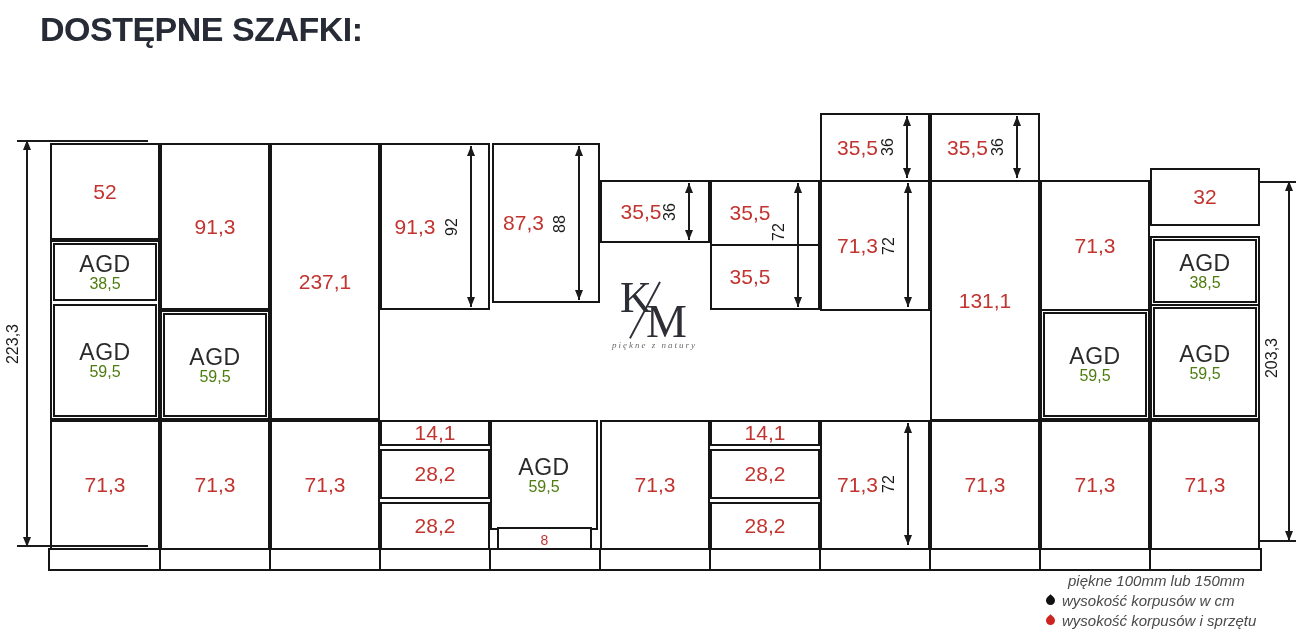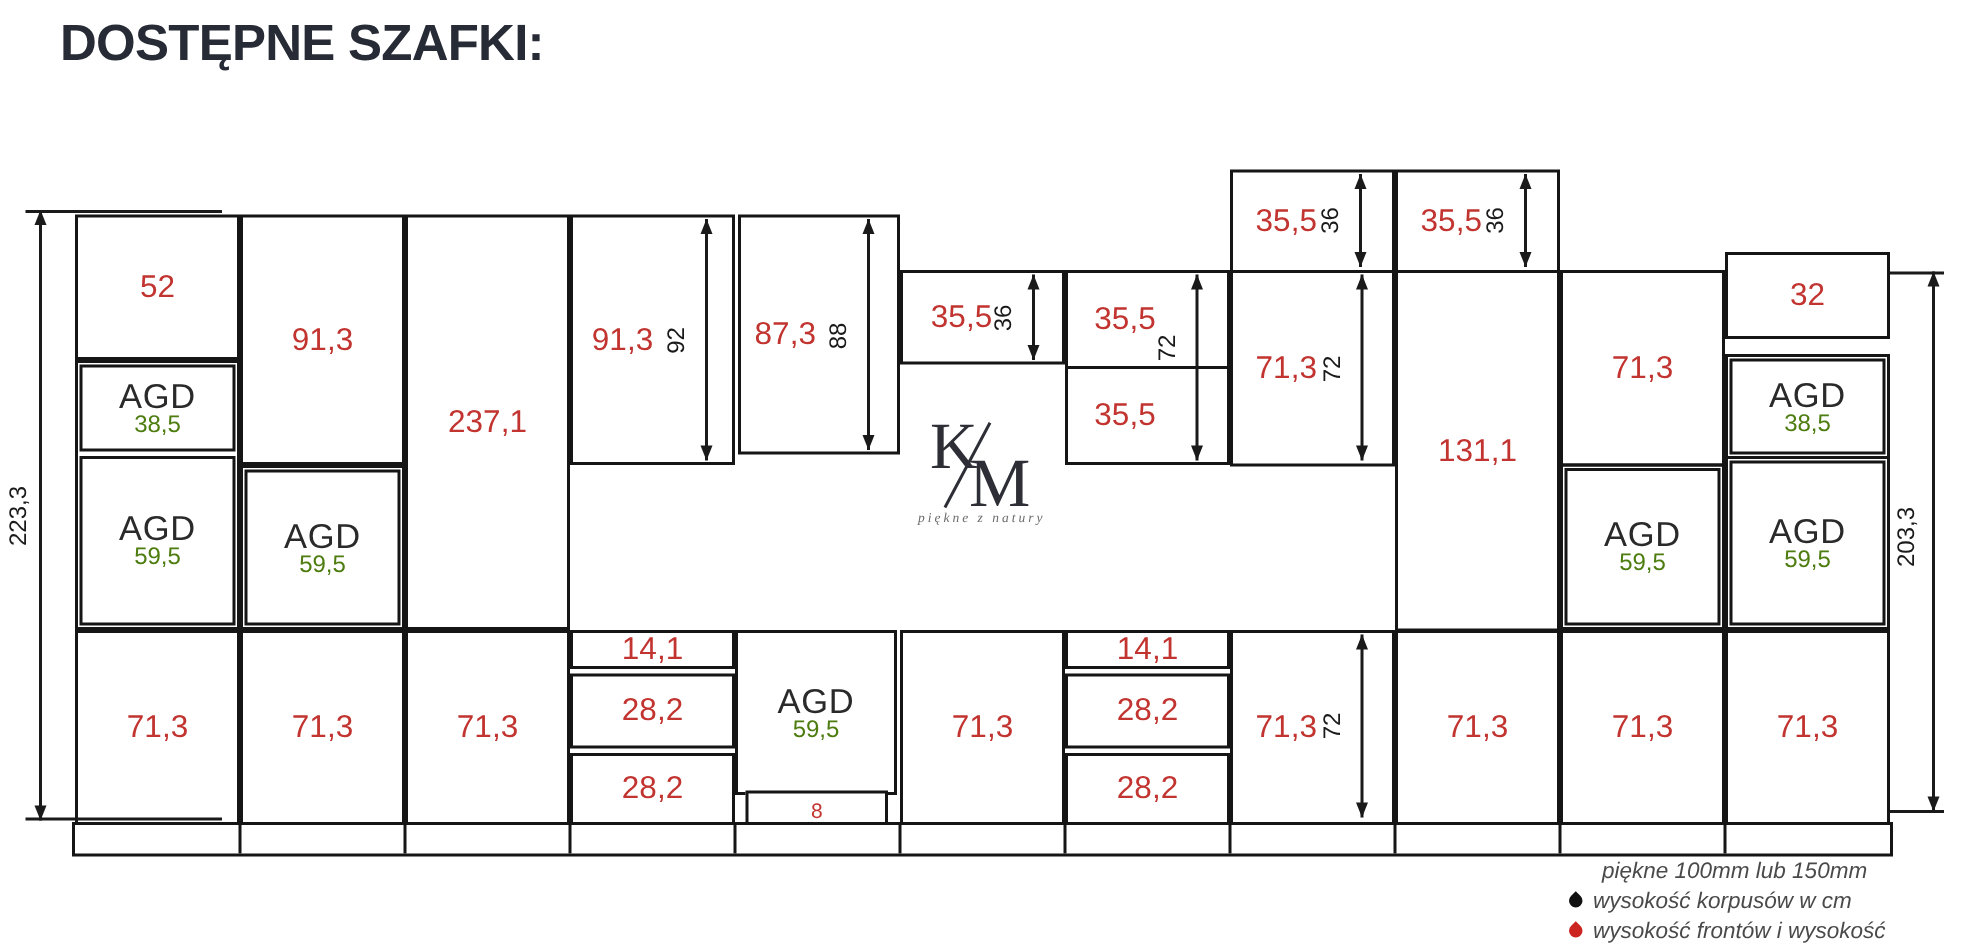--- a/index.html
+++ b/index.html
@@ -165,17 +165,17 @@
   <div class="legend">
     <div class="legend-row noicon">
       <span>piękne 100mm lub 150mm</span>
     </div>
     <div class="legend-row">
       <span class="drop black"></span>
       <span>wysokość korpusów w cm</span>
     </div>
     <div class="legend-row">
       <span class="drop reddrop"></span>
-      <span>wysokość frontów i wysokość</span>
+      <span>wysokość korpusów i sprzętu</span>
     </div>
   </div>
 
 </div>
 
 </body></html>

